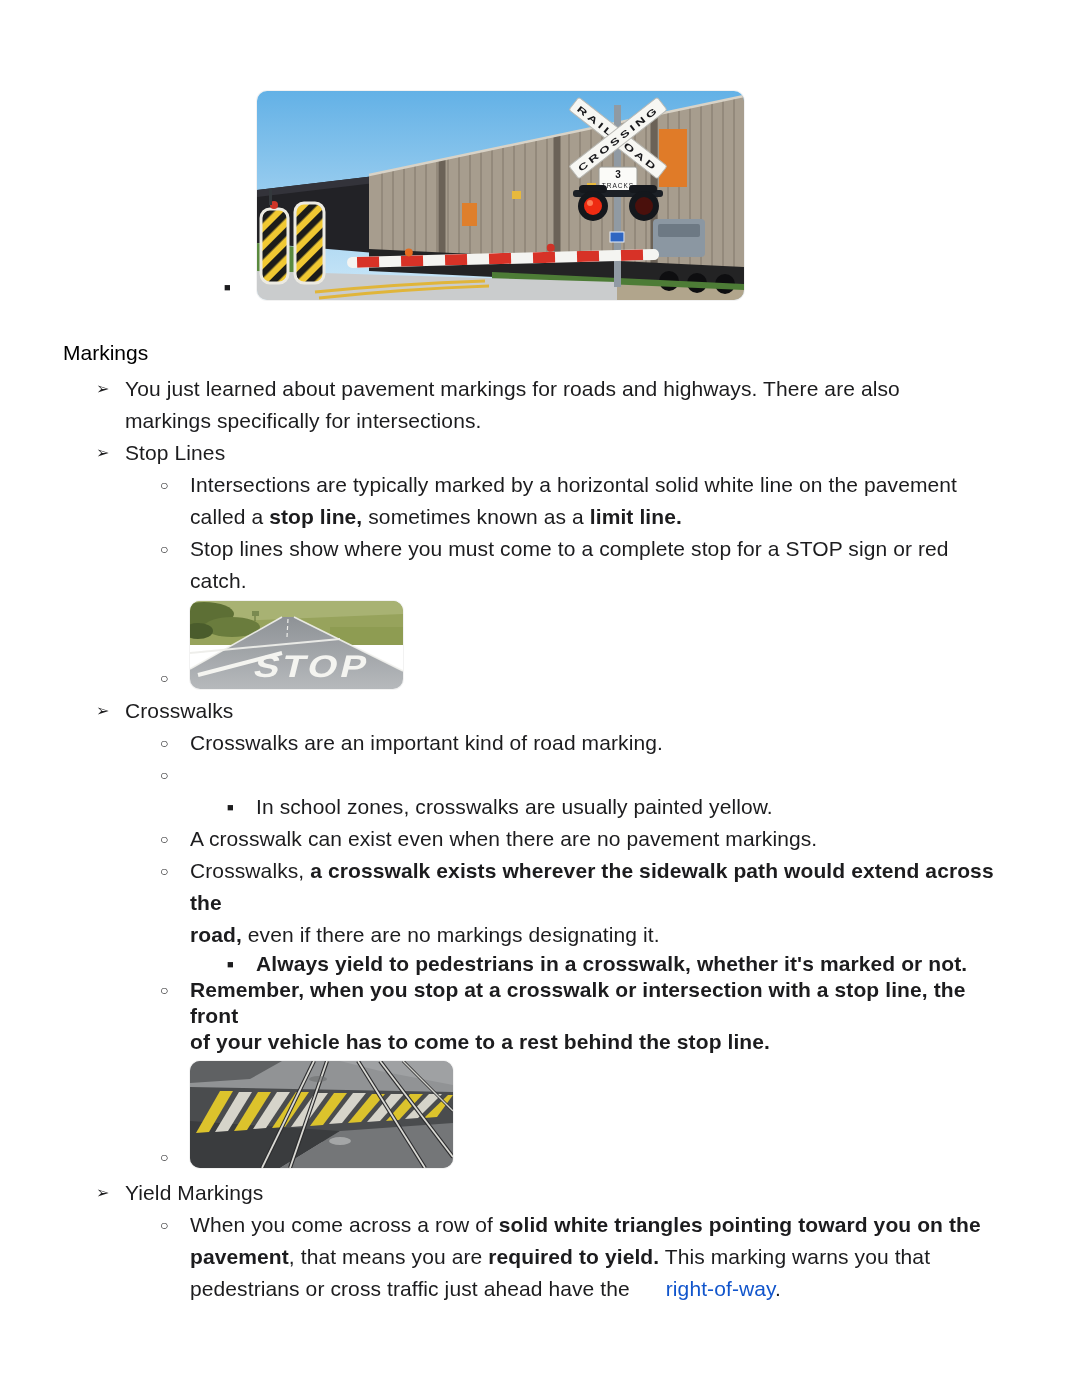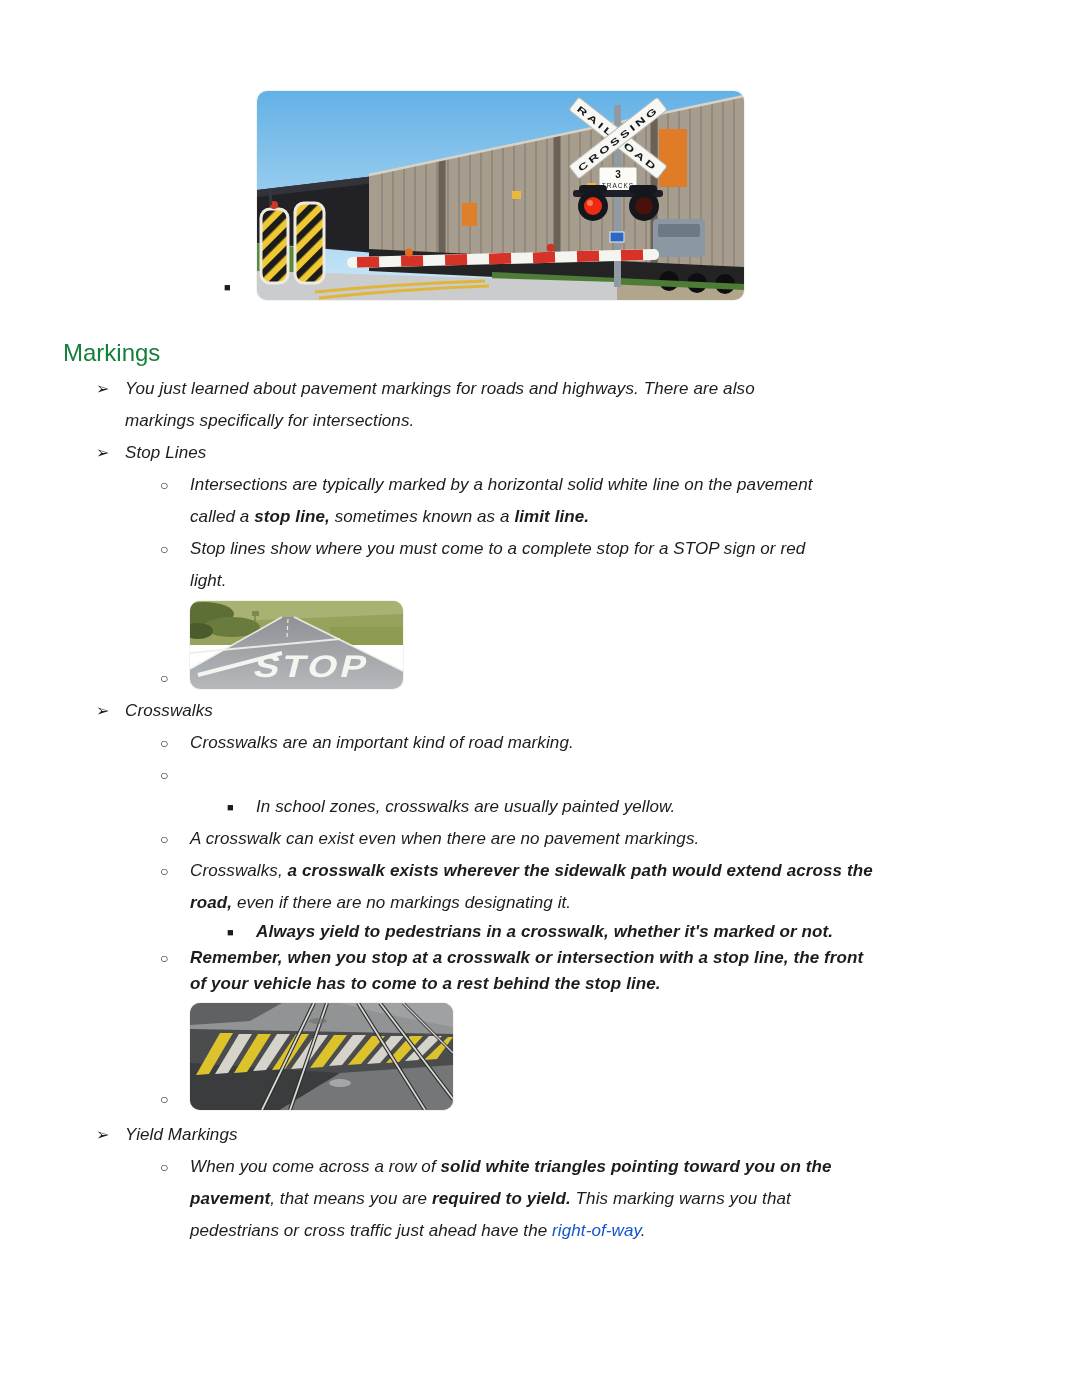--- a/index.html
+++ b/index.html
@@ -4,33 +4,33 @@
 <style>
   html,body{margin:0;padding:0;}
   body{
     width:1080px;height:1397px;background:#ffffff;
     font-family:"Liberation Sans",sans-serif;color:#1c1c1e;
     overflow:hidden;position:relative;
   }
   .doc{width:1080px;}
   .row{display:flex;align-items:flex-start;}
   .marker{flex:0 0 auto;text-align:left;color:#1c1c1e;}
-  .txt{font-size:17px;line-height:32px;max-width:885px;letter-spacing:.1px;font-style:italic;}
+  .txt{font-size:21px;line-height:32px;max-width:885px;letter-spacing:.1px;}
   .b{font-weight:700;}
-  .link{color:#1155cc;cursor:pointer;}
+  .link{color:#1155cc;cursor:pointer;margin-left:30px;}
   
   .l1{padding-left:96px;}  .l1 > .marker{width:29px;font-size:16px;line-height:32px;}
   .l2{padding-left:160px;} .l2 > .marker{width:30px;font-size:14px;line-height:32px;}
   .l3{padding-left:227px;} .l3 > .marker{width:29px;font-size:11px;line-height:32px;}
   .l2 .txt{max-width:818px;}
   .l3 .txt{max-width:752px;}
   
   .tight .txt,.tight > .marker{line-height:26px;}
   
-  .heading{font-size:24px;font-weight:400;line-height:27px;margin:39px 0 7px 63px;color:#15803d;}
+  .heading{font-size:21px;font-weight:400;line-height:27px;margin:39px 0 7px 63px;color:#000000;}
   
   .img-row{align-items:flex-end;}
   .img-row > .marker{line-height:14px;padding-bottom:6px;}
   .rail-row{padding-left:224px;margin-top:91px;}
   .rail-row > .marker{width:33px;font-size:11px;}
   .stop-row{margin:4px 0 6px;}
   .cw-row{margin:6px 0 9px;}
   .stop-row > .marker,.cw-row > .marker{padding-bottom:4px;}
   figure.photo{margin:0;border-radius:10px;overflow:hidden;line-height:0;
     box-shadow:0 0 0 1px rgba(0,0,0,0.05);}
@@ -200,21 +200,21 @@
     <div class="txt"><span>Stop Lines</span></div>
   </div>
 
   <div class="row l2">
     <span class="marker">○</span>
     <div class="txt"><span>Intersections are typically marked by a horizontal solid white line on the pavement</span><br><span>called a </span><span class="b">stop line,</span><span> sometimes known as a </span><span class="b">limit line.</span></div>
   </div>
 
   <div class="row l2">
     <span class="marker">○</span>
-    <div class="txt"><span>Stop lines show where you must come to a complete stop for a STOP sign or red</span><br><span>light.</span></div>
+    <div class="txt"><span>Stop lines show where you must come to a complete stop for a STOP sign or red</span><br><span>catch.</span></div>
   </div>
 
   <div class="row img-row l2 stop-row">
     <span class="marker">○</span>
     <figure class="photo stop-photo">
       <svg viewBox="0 0 213 88" width="213" height="88">
         <defs>
           <linearGradient id="roadg" x1="0" y1="0" x2="0" y2="1">
             <stop offset="0" stop-color="#8e9296"></stop>
               <stop offset="1" stop-color="#b6b9bc"></stop>

